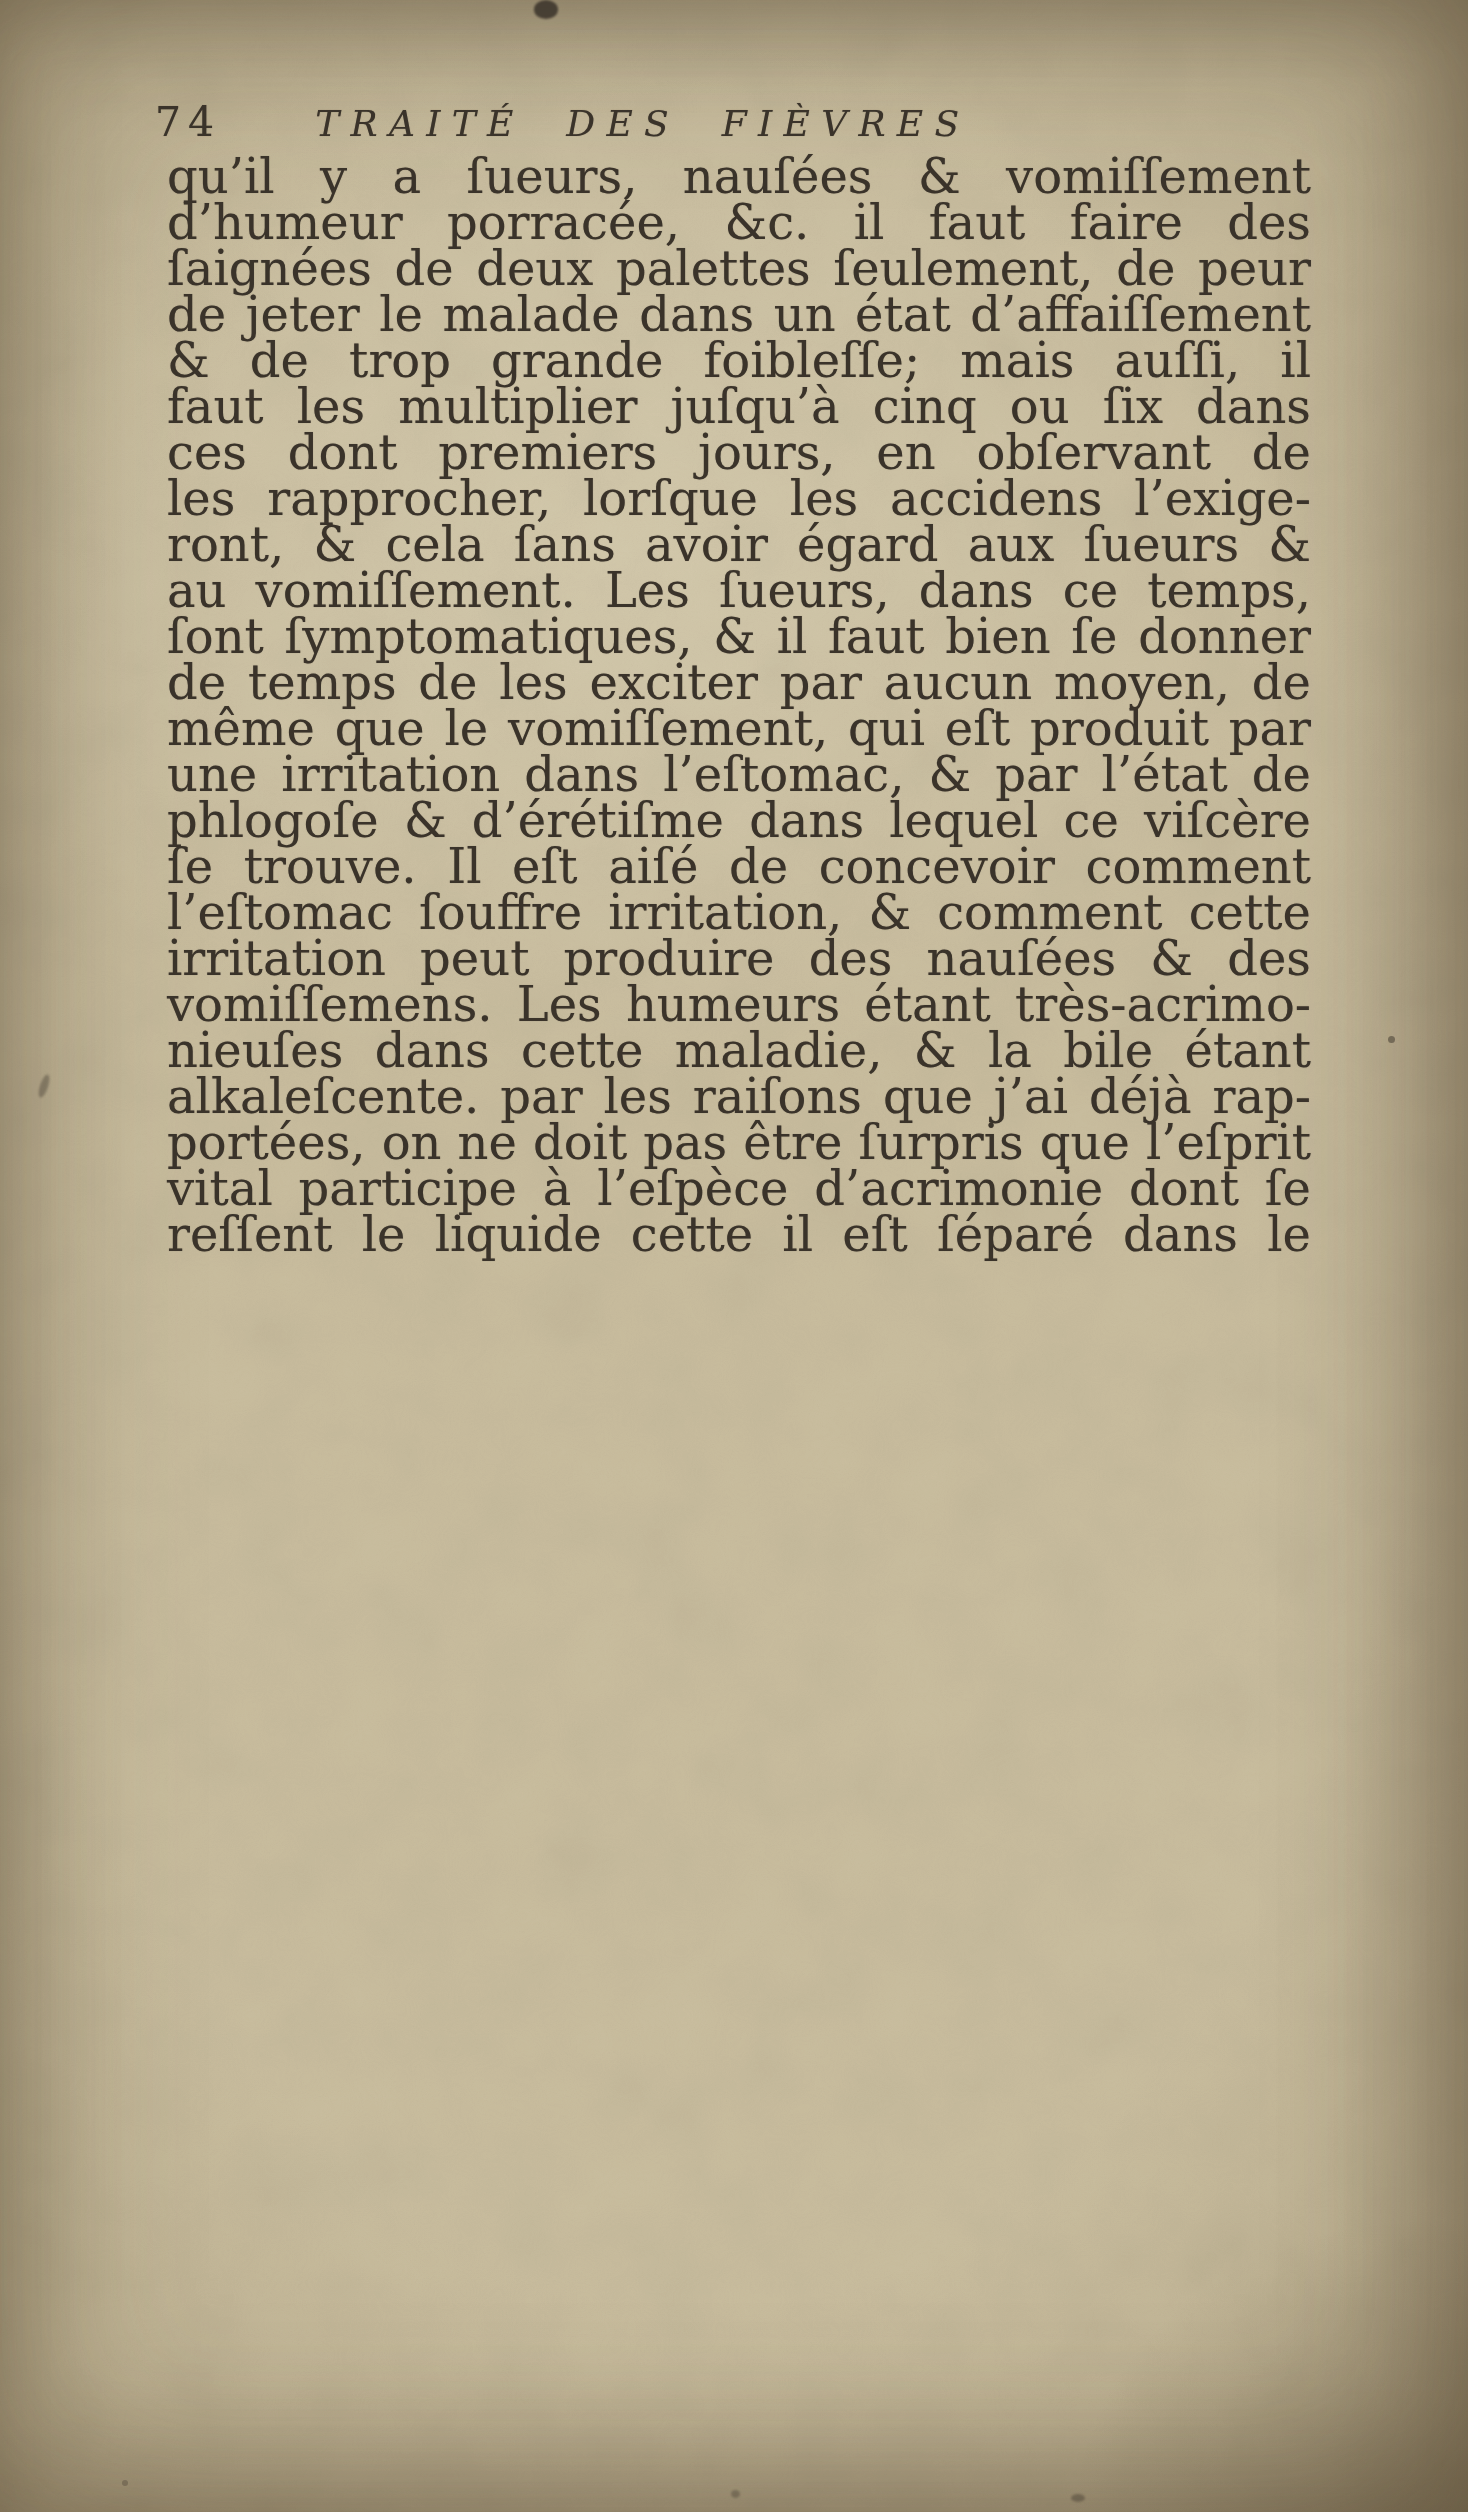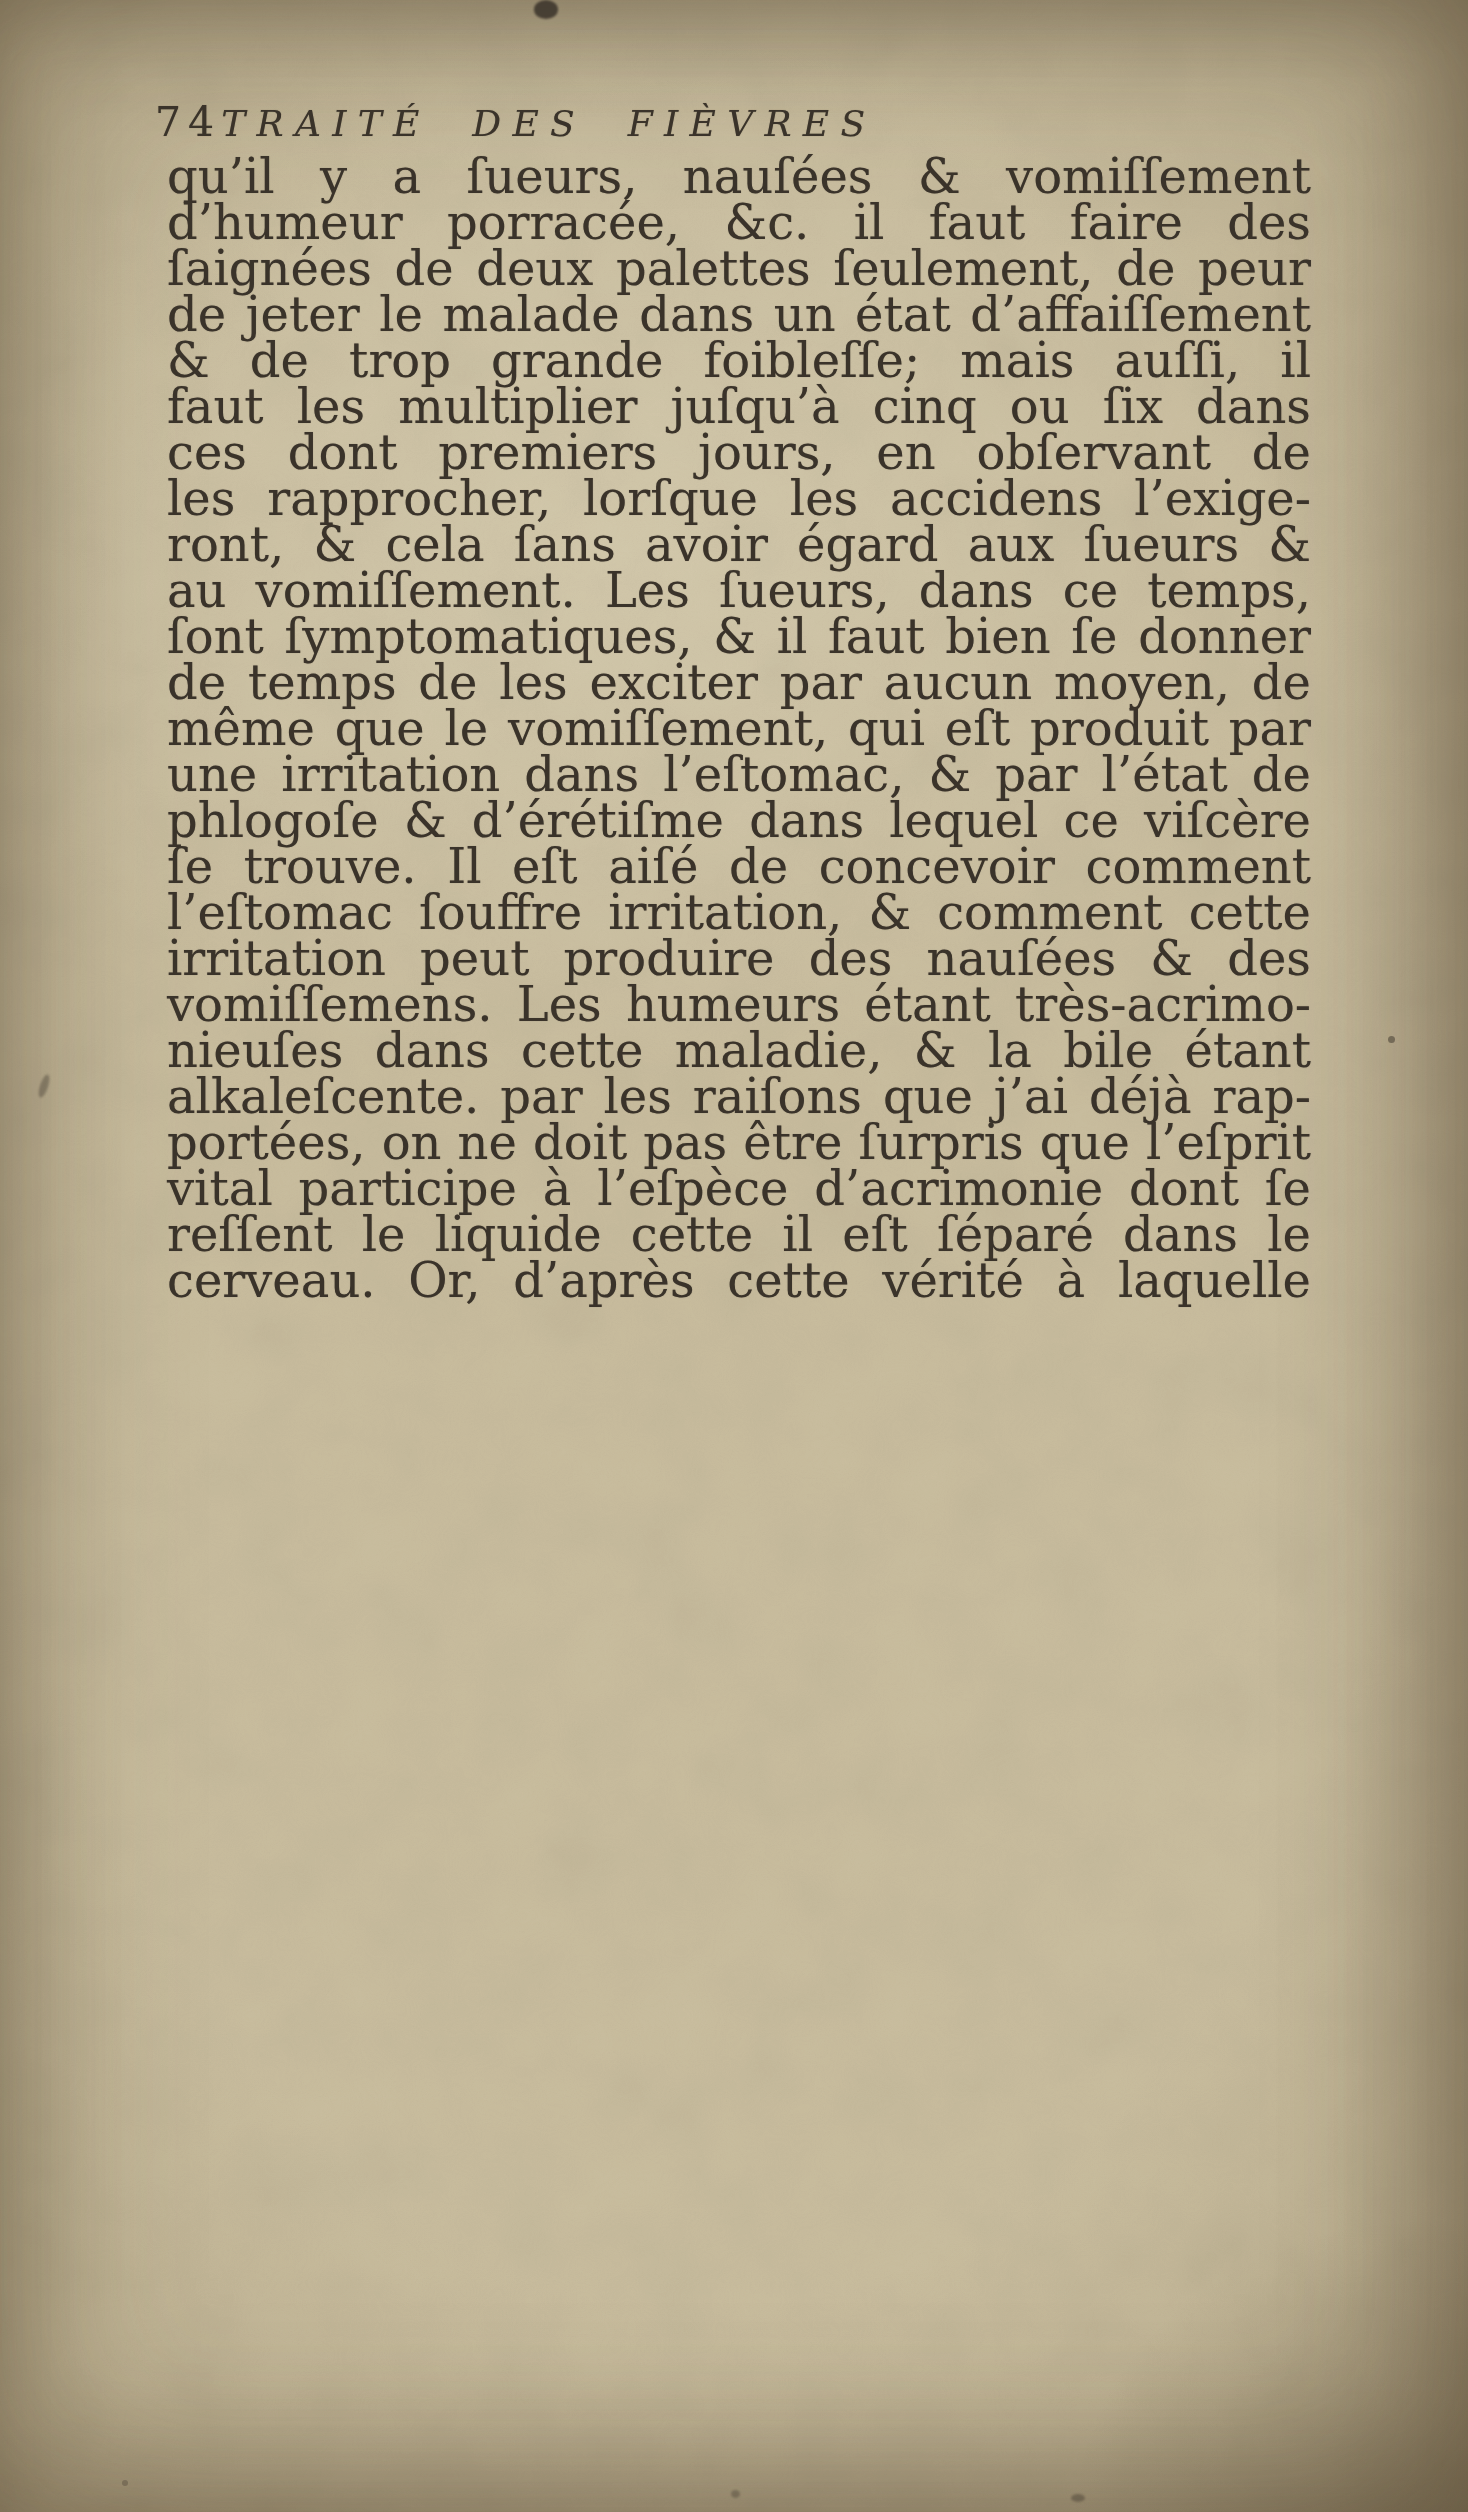--- a/index.html
+++ b/index.html
@@ -51,20 +51,21 @@
     width: 1144px;
     display: flex;
     align-items: baseline;
   }
   .pagenum {
     font-size: 41px;
     letter-spacing: 7px;
     text-shadow: 0 0 0.9px rgba(58, 51, 42, 0.45);
   }
   .running-title {
+    margin-left: 94px;
     font-style: italic;
     font-size: 36px;
     letter-spacing: 11.3px;
     word-spacing: 19px;
     white-space: nowrap;
     text-shadow: 0 0 0.9px rgba(58, 51, 42, 0.45);
   }
   .textblock {
     position: absolute;
     left: 167px;
@@ -143,17 +144,16 @@
     <div class="line">phlogoſe &amp; d’érétiſme dans lequel ce viſcère</div>
     <div class="line">ſe trouve. Il eſt aiſé de concevoir comment</div>
     <div class="line">l’eſtomac ſouffre irritation, &amp; comment cette</div>
     <div class="line">irritation peut produire des nauſées &amp; des</div>
     <div class="line">vomiſſemens. Les humeurs étant très-acrimo-</div>
     <div class="line">nieuſes dans cette maladie, &amp; la bile étant</div>
     <div class="line">alkaleſcente. par les raiſons que j’ai déjà rap-</div>
     <div class="line">portées, on ne doit pas être ſurpris que l’eſprit</div>
     <div class="line">vital participe à l’eſpèce d’acrimonie dont ſe</div>
     <div class="line">reſſent le liquide cette il eſt ſéparé dans le</div>
-    <div class="line">cerveau. Or, d’après cette vérité à laquelle</div>
   </div>
 
 </div>
 
 
 </body></html>

